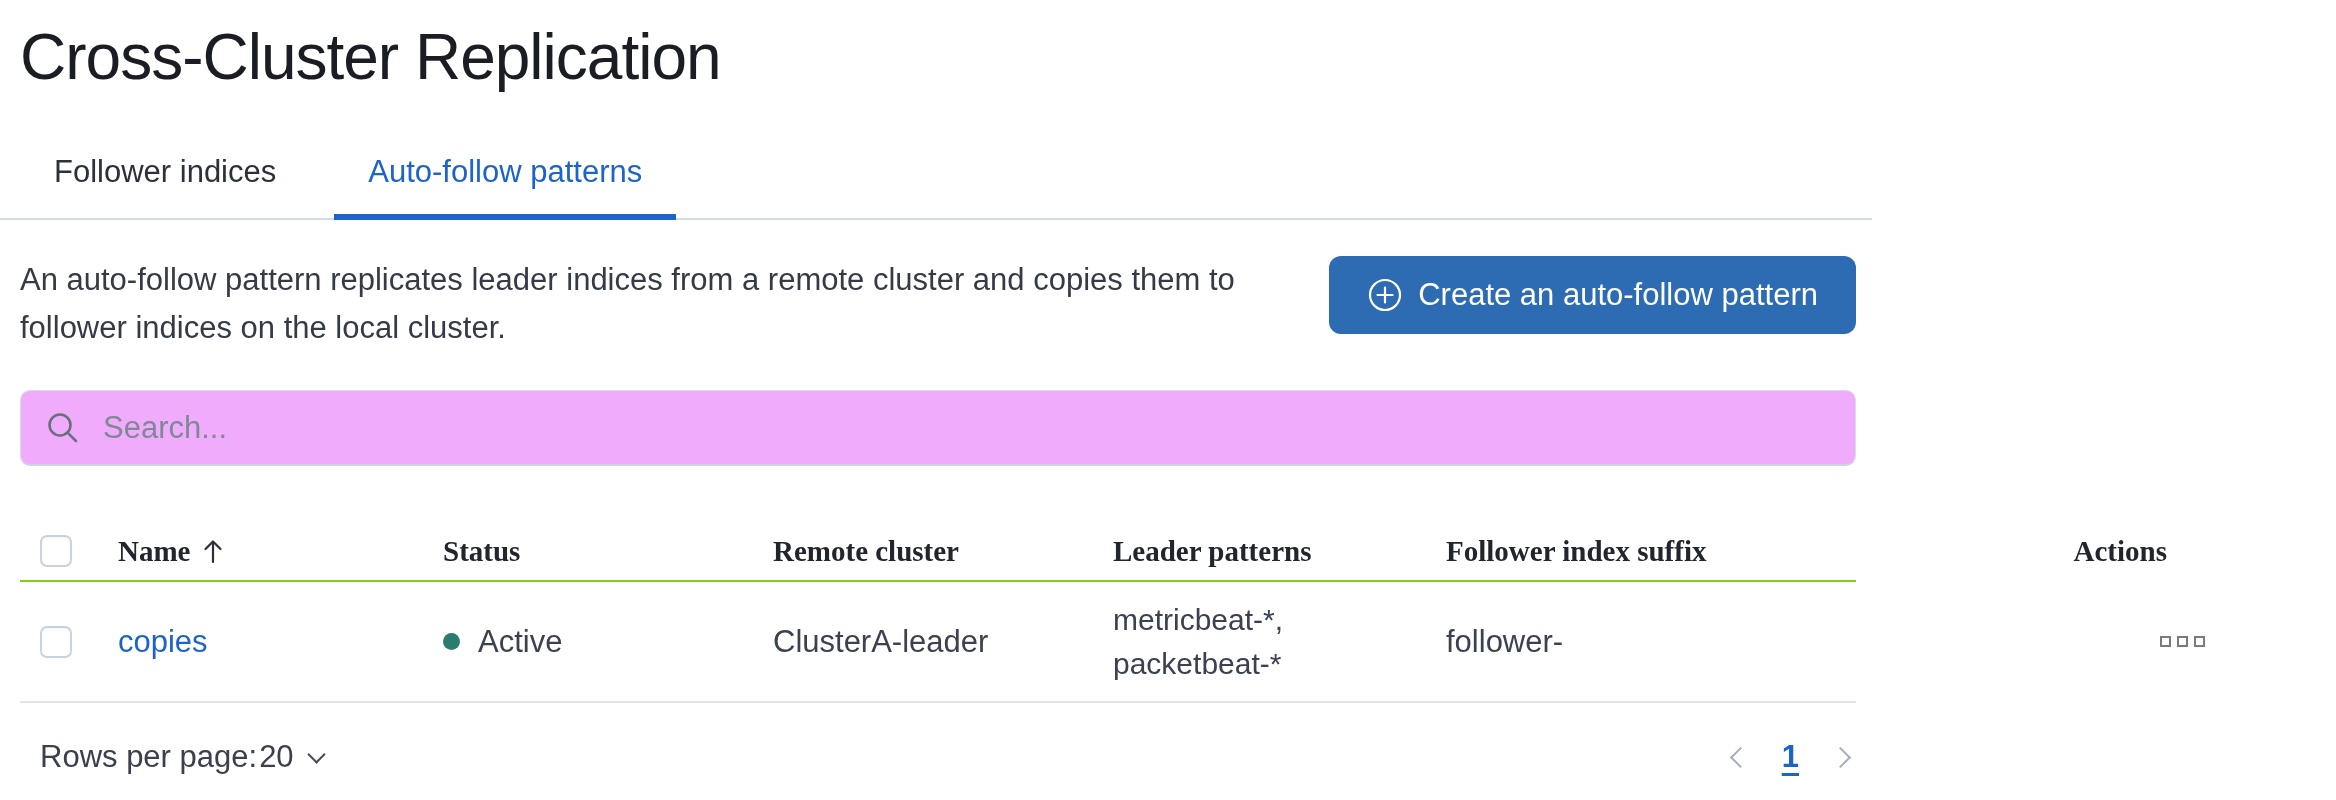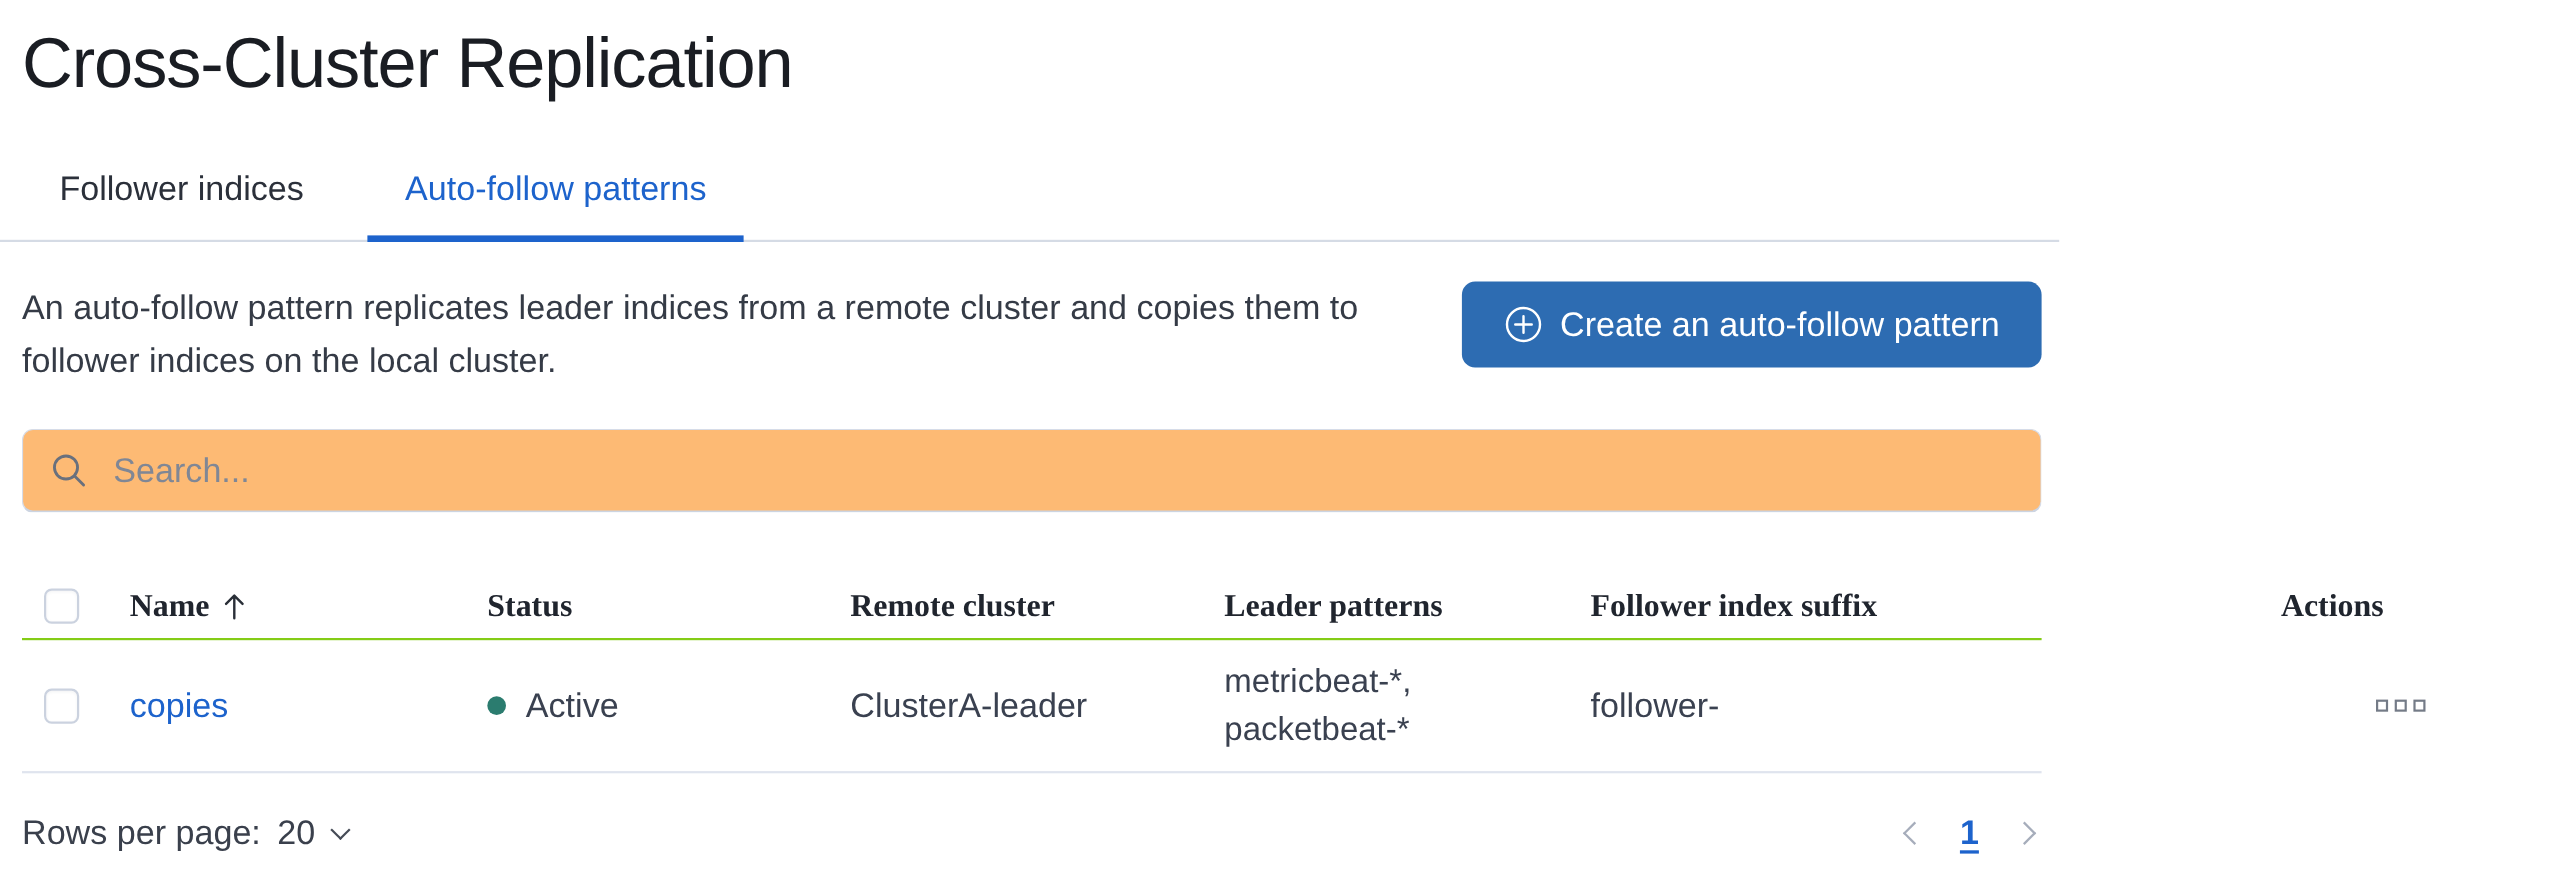--- a/index.html
+++ b/index.html
@@ -75,21 +75,21 @@
     white-space: nowrap;
   }
 
   
   .search-bar {
     margin-top: 38px;
     display: flex;
     align-items: center;
     height: 76px;
     padding: 1px 24px;
-    background: #fdba74;
+    background: #f0abfc;
     border: 1px solid #d6dce8;
     border-bottom: 2px solid #ccd4e1;
     border-radius: 10px;
   }
   .search-bar input {
     flex: 1;
     margin-left: 22px;
     border: none;
     outline: none;
     background: transparent;
@@ -150,21 +150,21 @@
     justify-content: space-between;
   }
   .rows-per-page {
     display: inline-flex;
     align-items: center;
     gap: 16px;
     font-size: 31px;
     color: #3a404c;
     cursor: pointer;
   }
-  .rpp-text { display: inline-flex; gap: 15px; }
+  .rpp-text { display: inline-flex; gap: 2px; margin-left: 20px; }
   .chev {
     display: inline-block;
     width: 13px; height: 13px;
     border-top: 2.5px solid #454b56;
     border-right: 2.5px solid #454b56;
   }
   .chev-down { transform: rotate(135deg); margin-top: -6px; }
   .pagination { display: inline-flex; align-items: center; gap: 34px; padding-right: 8px; }
   .page-chev {
     display: inline-block;

